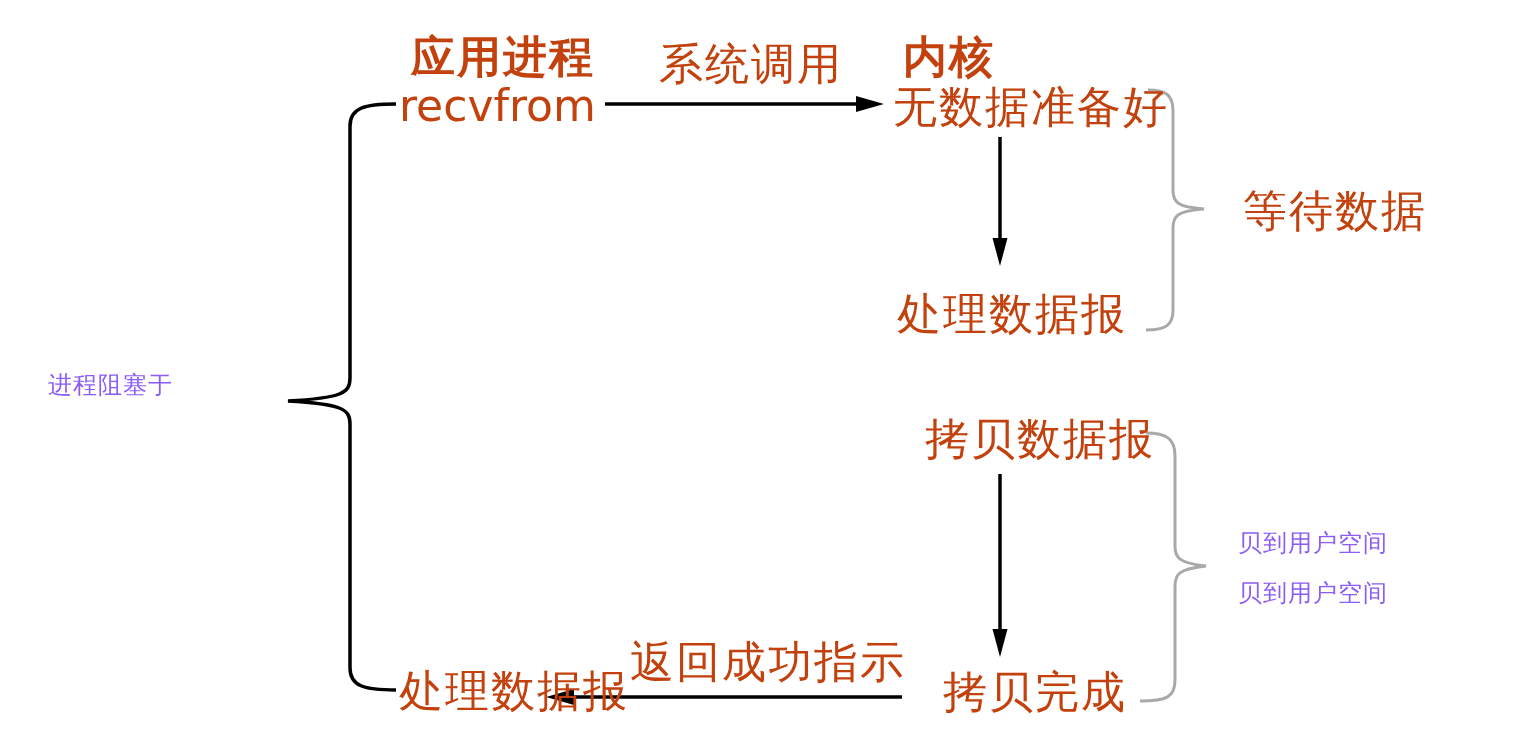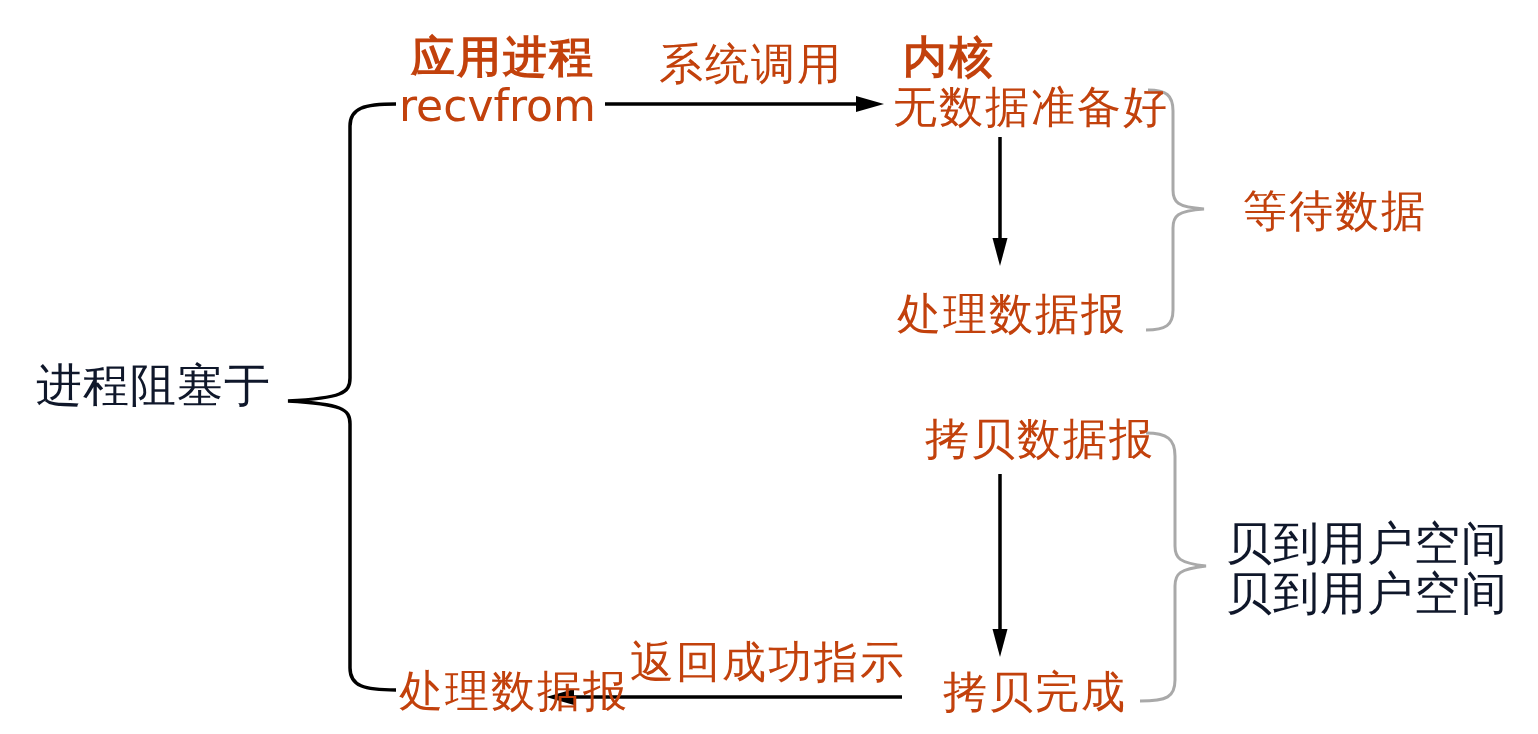--- a/index.html
+++ b/index.html
@@ -32,25 +32,26 @@
     color: #c2410c;
   }
   .label.bold {
     font-weight: bold;
   }
   .label.latin {
     letter-spacing: 0;
   }
   .note {
     position: absolute;
-    font-size: 46px;
+    font-size: 24px;
     line-height: 50px;
     letter-spacing: 1px;
     white-space: nowrap;
-    color: #0f172a;
+    color: #8b5cf6;
+    margin-left: 12px;
   }
 </style>
 </head>
 <body>
 
 <div id="stage">
 
   <svg id="diagram-lines" viewBox="0 0 1538 734" xmlns="http://www.w3.org/2000/svg">
 
     <g>

